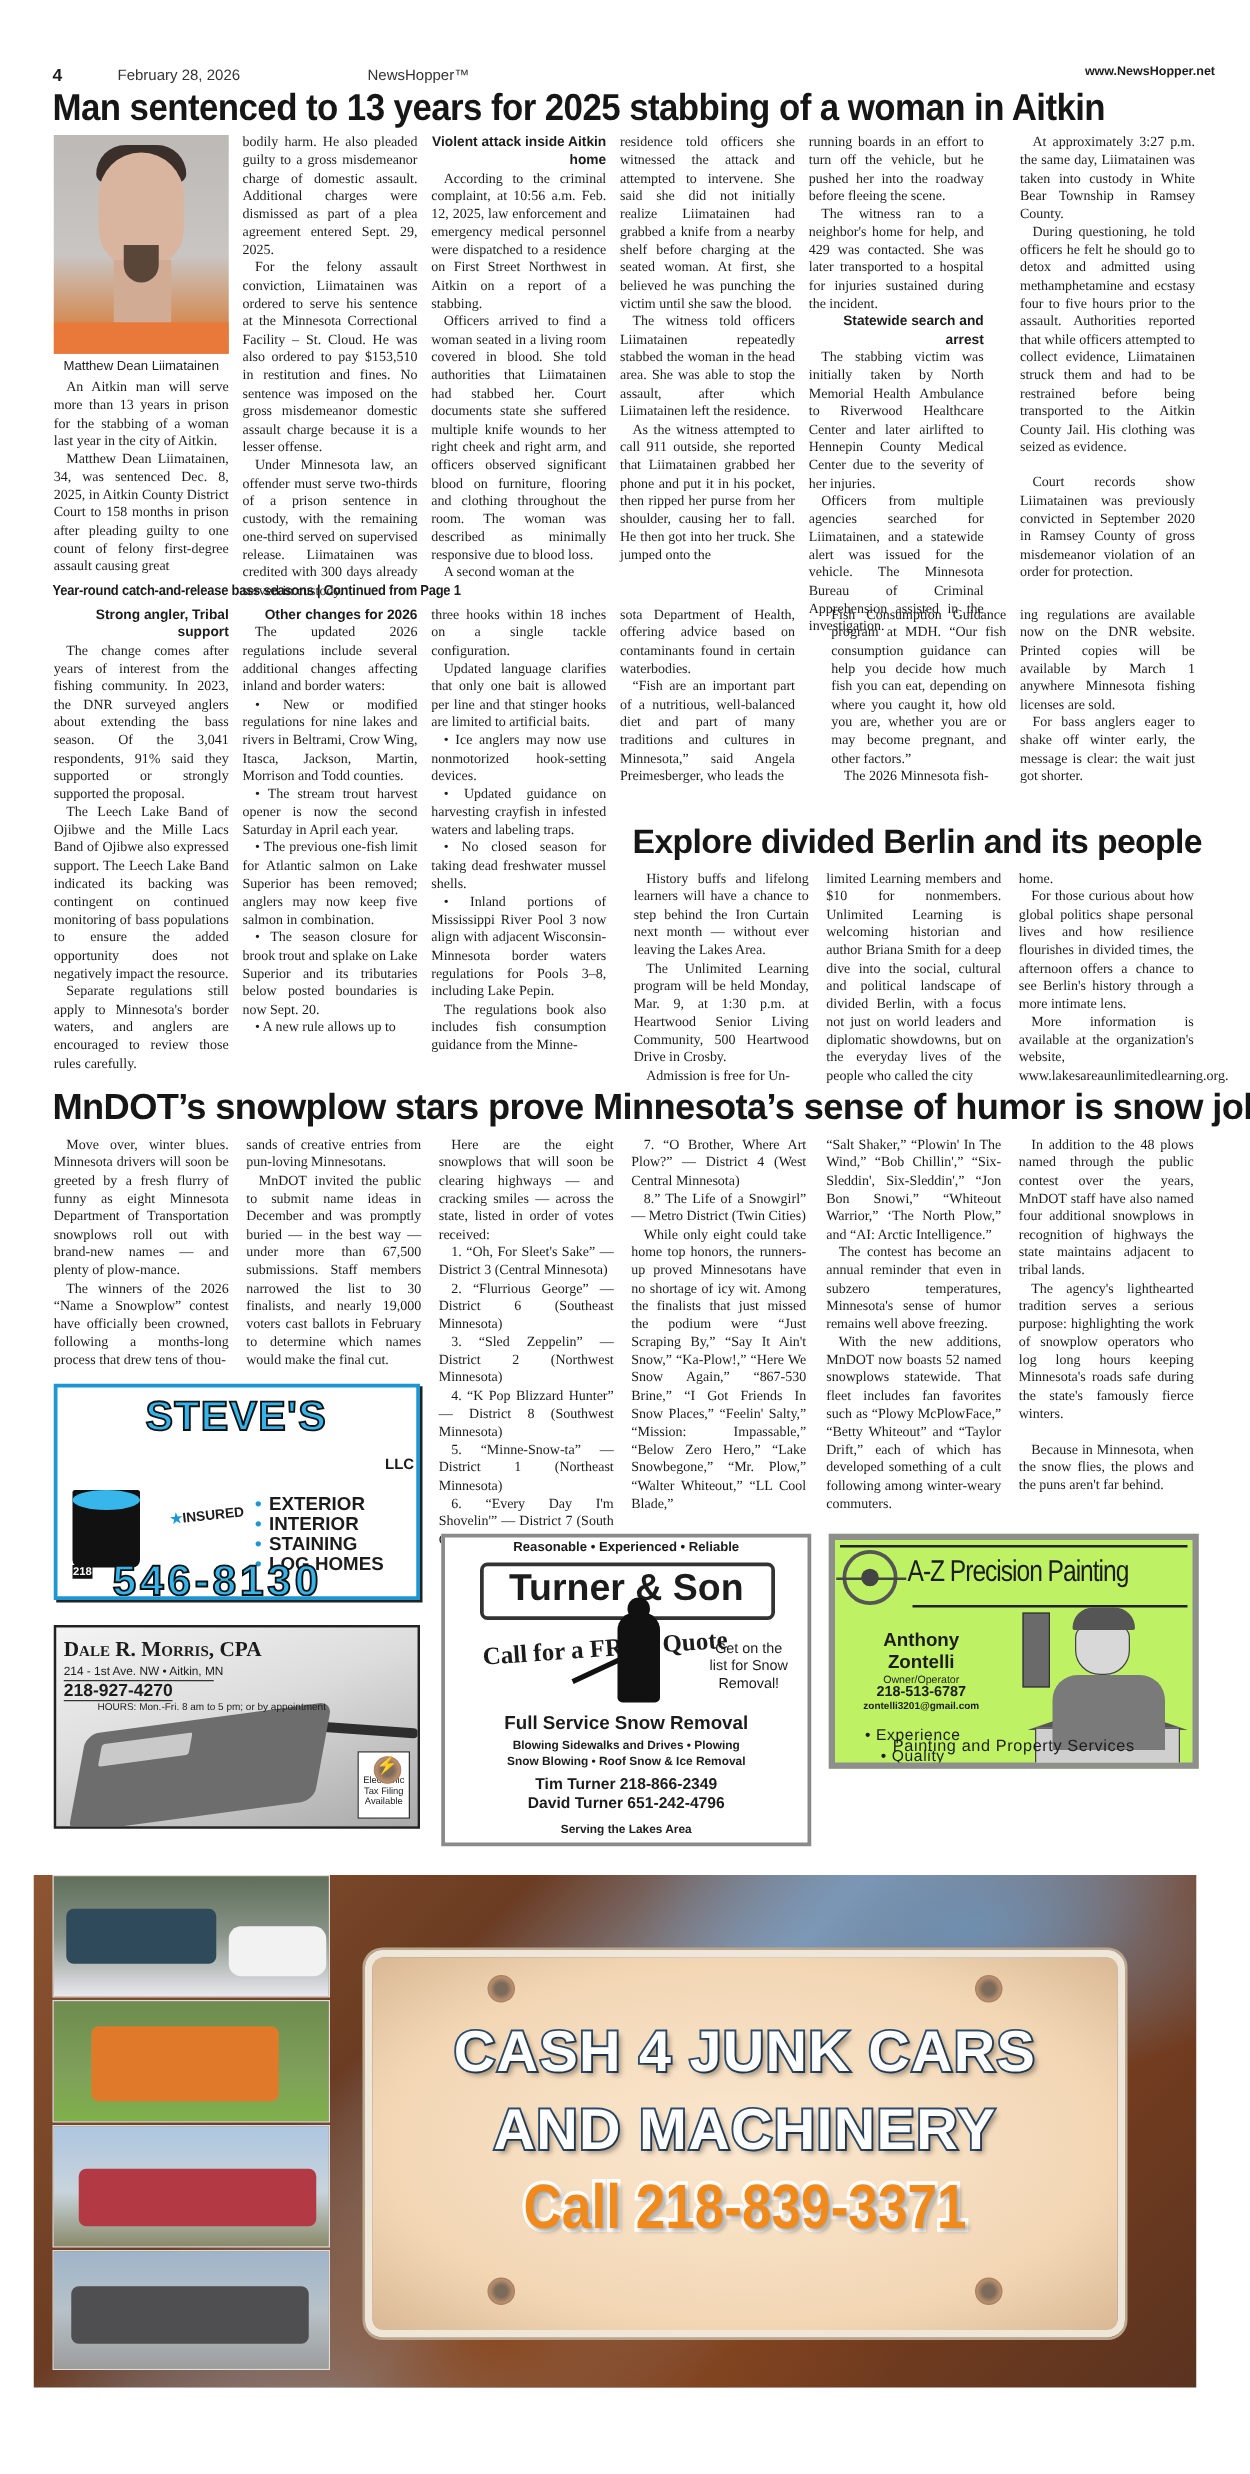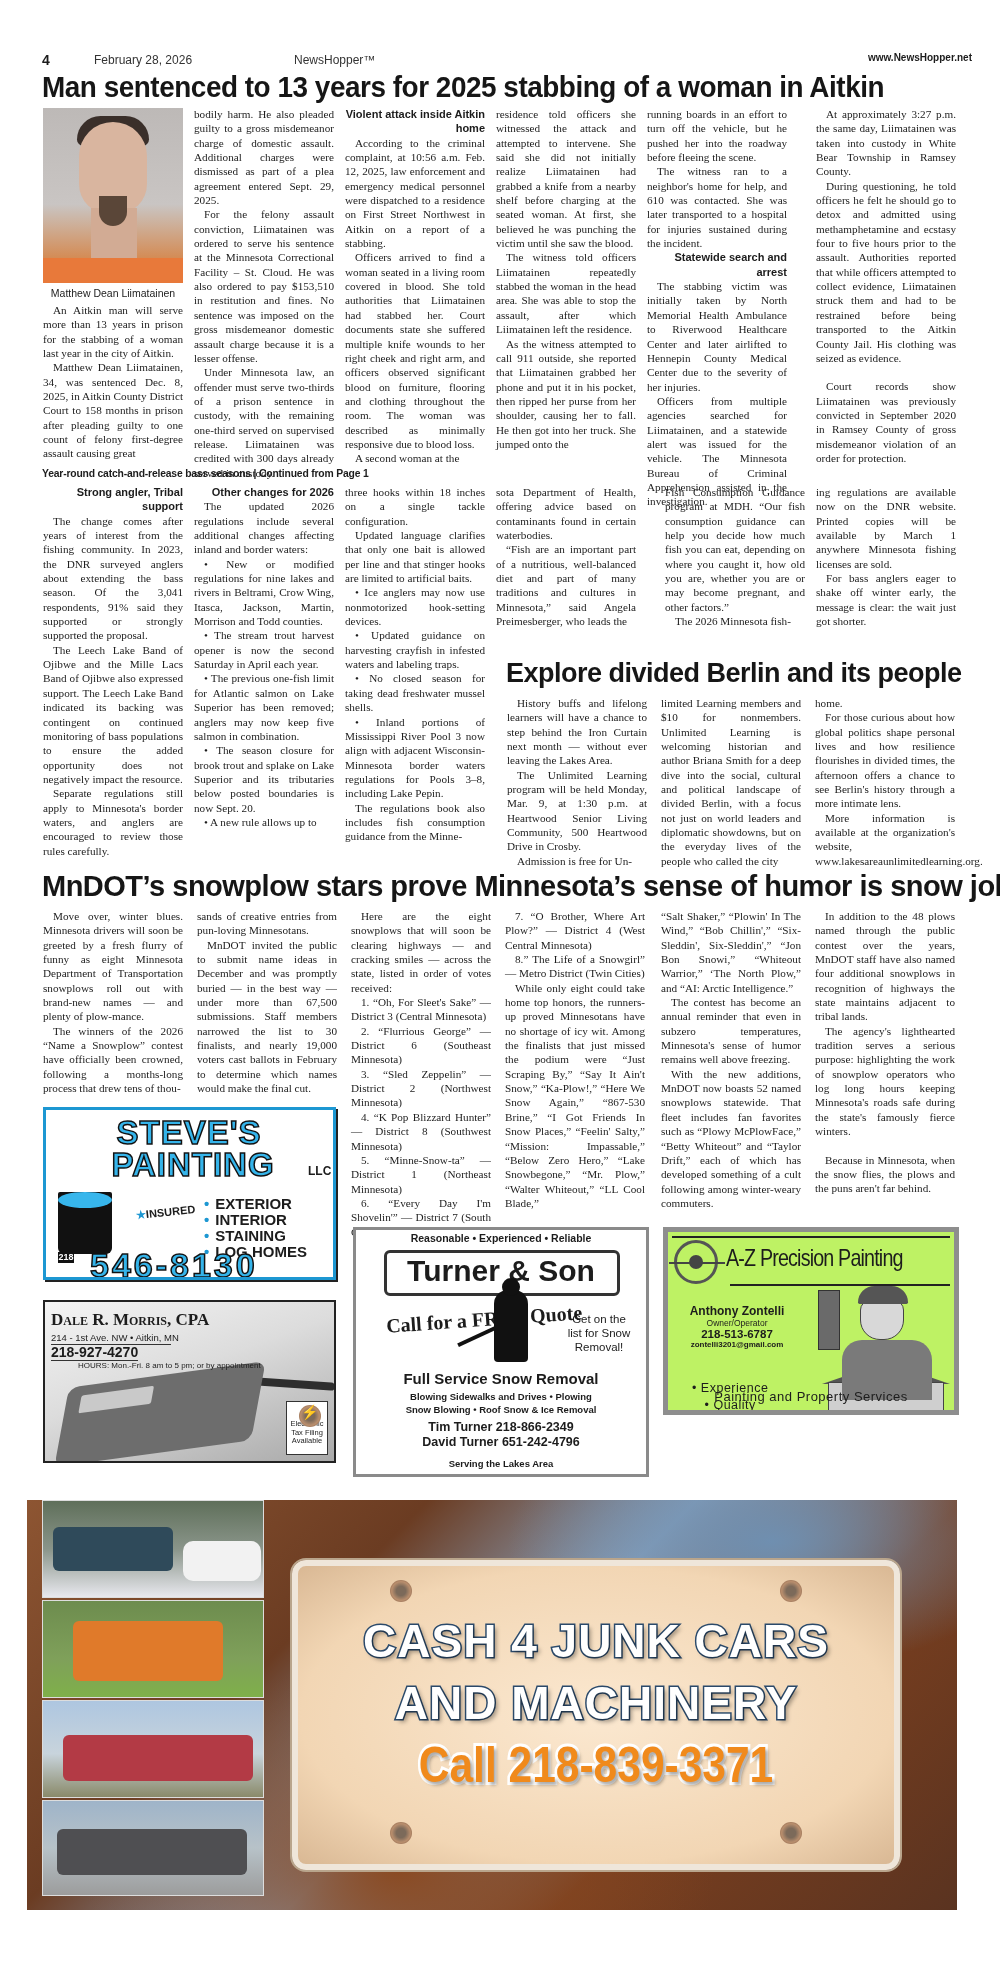--- a/index.html
+++ b/index.html
@@ -75,21 +75,21 @@
   .tur-phone { position: absolute; top: 190px; left: 0; width: 100%; font-weight: 900; font-size: 12.5px; line-height: 15px; }
   .tur-serve { position: absolute; top: 228px; left: 0; width: 100%; font-weight: bold; font-size: 9.5px; }
 
   .ad-az { top: 1227px; left: 663px; width: 296px; height: 188px; border: 5px solid #8e8e8e; background: #bef264; font-family: "Liberation Sans", sans-serif; }
   .az-rule { position: absolute; height: 2px; background: #222; }
   .az-target { position: absolute; top: 8px; left: 6px; width: 44px; height: 44px; border: 3px solid #555; border-radius: 50%; }
   .az-target::before { content: ""; position: absolute; left: 12px; top: 12px; width: 14px; height: 14px; background: #444; border-radius: 50%; }
   .az-target::after { content: ""; position: absolute; left: -8px; top: 19px; width: 56px; height: 2px; background: #444; }
   .az-title { position: absolute; top: 12px; left: 58px; font-size: 24px; letter-spacing: -1px; transform: scaleX(0.82); transform-origin: left; white-space: nowrap; }
   .az-owner { position: absolute; top: 72px; left: 10px; width: 118px; text-align: center; }
-  .az-owner .n { font-weight: bold; font-size: 12px; }
+  .az-owner .n { font-weight: bold; font-size: 15px; }
   .az-owner .r { font-size: 8.5px; }
   .az-owner .p { font-weight: bold; font-size: 11.5px; }
   .az-owner .e { font-weight: bold; font-size: 8px; }
   .az-list { position: absolute; top: 148px; left: 24px; font-size: 12.5px; line-height: 17px; list-style: none; letter-spacing: 0.5px; text-align: center; }
   .az-list li::before { content: "• "; }
   .az-man { position: absolute; top: 54px; left: 150px; width: 130px; height: 160px; }
   .az-man .cap { position: absolute; top: 0; left: 40px; width: 50px; height: 18px; background: #555; border-radius: 20px 20px 2px 2px; }
   .az-man .face { position: absolute; top: 14px; left: 42px; width: 44px; height: 40px; background: #d8d8d8; border: 1px solid #444; border-radius: 10px 10px 20px 20px; }
   .az-man .body { position: absolute; top: 54px; left: 24px; width: 90px; height: 60px; background: #7a7a7a; border-radius: 20px 20px 0 0; }
   .az-man .brush { position: absolute; top: 4px; left: 0; width: 22px; height: 60px; background: #6a6a6a; border: 1px solid #333; }
@@ -157,21 +157,21 @@
   <p>Officers arrived to find a woman seated in a living room covered in blood. She told authorities that Liimatainen had stabbed her. Court documents state she suffered multiple knife wounds to her right cheek and right arm, and officers observed significant blood on furniture, flooring and clothing throughout the room. The woman was described as minimally responsive due to blood loss.</p>
   <p>A second woman at the</p>
 </div>
 <div class="col" style="top:107px;left:496px;width:140px;">
   <p class="noind">residence told officers she witnessed the attack and attempted to intervene. She said she did not initially realize Liimatainen had grabbed a knife from a nearby shelf before charging at the seated woman. At first, she believed he was punching the victim until she saw the blood.</p>
   <p>The witness told officers Liimatainen repeatedly stabbed the woman in the head area. She was able to stop the assault, after which Liimatainen left the residence.</p>
   <p>As the witness attempted to call 911 outside, she reported that Liimatainen grabbed her phone and put it in his pocket, then ripped her purse from her shoulder, causing her to fall. He then got into her truck. She jumped onto the</p>
 </div>
 <div class="col" style="top:107px;left:647px;width:140px;">
   <p class="noind">running boards in an effort to turn off the vehicle, but he pushed her into the roadway before fleeing the scene.</p>
-  <p>The witness ran to a neighbor's home for help, and 610 was contacted. She was later transported to a hospital for injuries sustained during the incident.</p>
+  <p>The witness ran to a neighbor's home for help, and 429 was contacted. She was later transported to a hospital for injuries sustained during the incident.</p>
   <p class="sub">Statewide search and arrest</p>
   <p>The stabbing victim was initially taken by North Memorial Health Ambulance to Riverwood Healthcare Center and later airlifted to Hennepin County Medical Center due to the severity of her injuries.</p>
   <p>Officers from multiple agencies searched for Liimatainen, and a statewide alert was issued for the vehicle. The Minnesota Bureau of Criminal Apprehension assisted in the investigation.</p>
 </div>
 <div class="col" style="top:107px;left:816px;width:140px;">
   <p>At approximately 3:27 p.m. the same day, Liimatainen was taken into custody in White Bear Township in Ramsey County.</p>
   <p>During questioning, he told officers he felt he should go to detox and admitted using methamphetamine and ecstasy four to five hours prior to the assault. Authorities reported that while officers attempted to collect evidence, Liimatainen struck them and had to be restrained before being transported to the Aitkin County Jail. His clothing was seized as evidence.</p>
   <div class="gap"></div>
   <p>Court records show Liimatainen was previously convicted in September 2020 in Ramsey County of gross misdemeanor violation of an order for protection.</p>
 </div>
@@ -260,21 +260,20 @@
 </div>
 <div class="col" style="top:909px;left:815px;width:140px;">
   <p>In addition to the 48 plows named through the public contest over the years, MnDOT staff have also named four additional snowplows in recognition of highways the state maintains adjacent to tribal lands.</p>
   <p>The agency's lighthearted tradition serves a serious purpose: highlighting the work of snowplow operators who log long hours keeping Minnesota's roads safe during the state's famously fierce winters.</p>
   <div class="gap"></div>
   <p>Because in Minnesota, when the snow flies, the plows and the puns aren't far behind.</p>
 </div>
 
 <div class="ad ad-steve">
   <div class="steve-title steve-t1">STEVE'S</div>
-  <div class="steve-title steve-t2">PAINTING</div>
   <div class="steve-llc">LLC</div>
   <div class="steve-can"></div>
   <div class="steve-insured"><span class="star">★</span><span>INSURED</span></div>
   <ul class="steve-list">
     <li>EXTERIOR</li>
     <li>INTERIOR</li>
     <li>STAINING</li>
     <li>LOG HOMES</li>
   </ul>
   <div class="steve-area">218</div>

